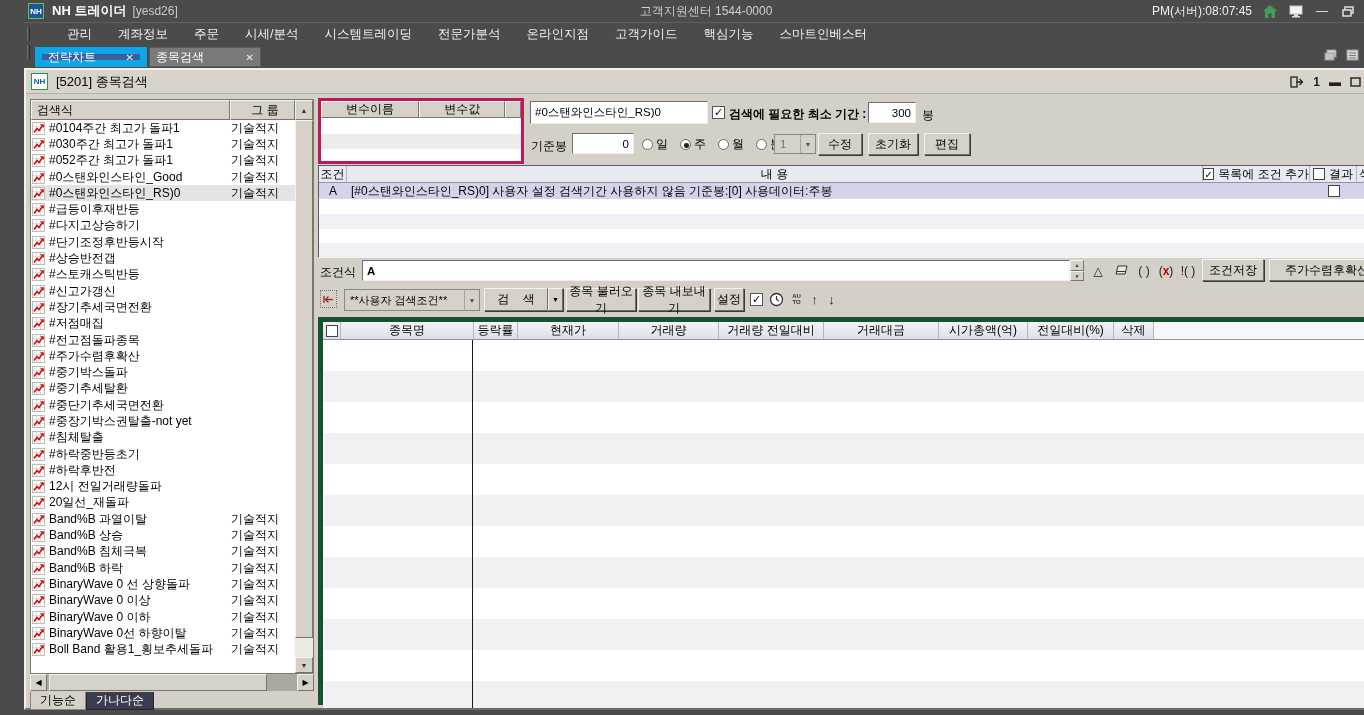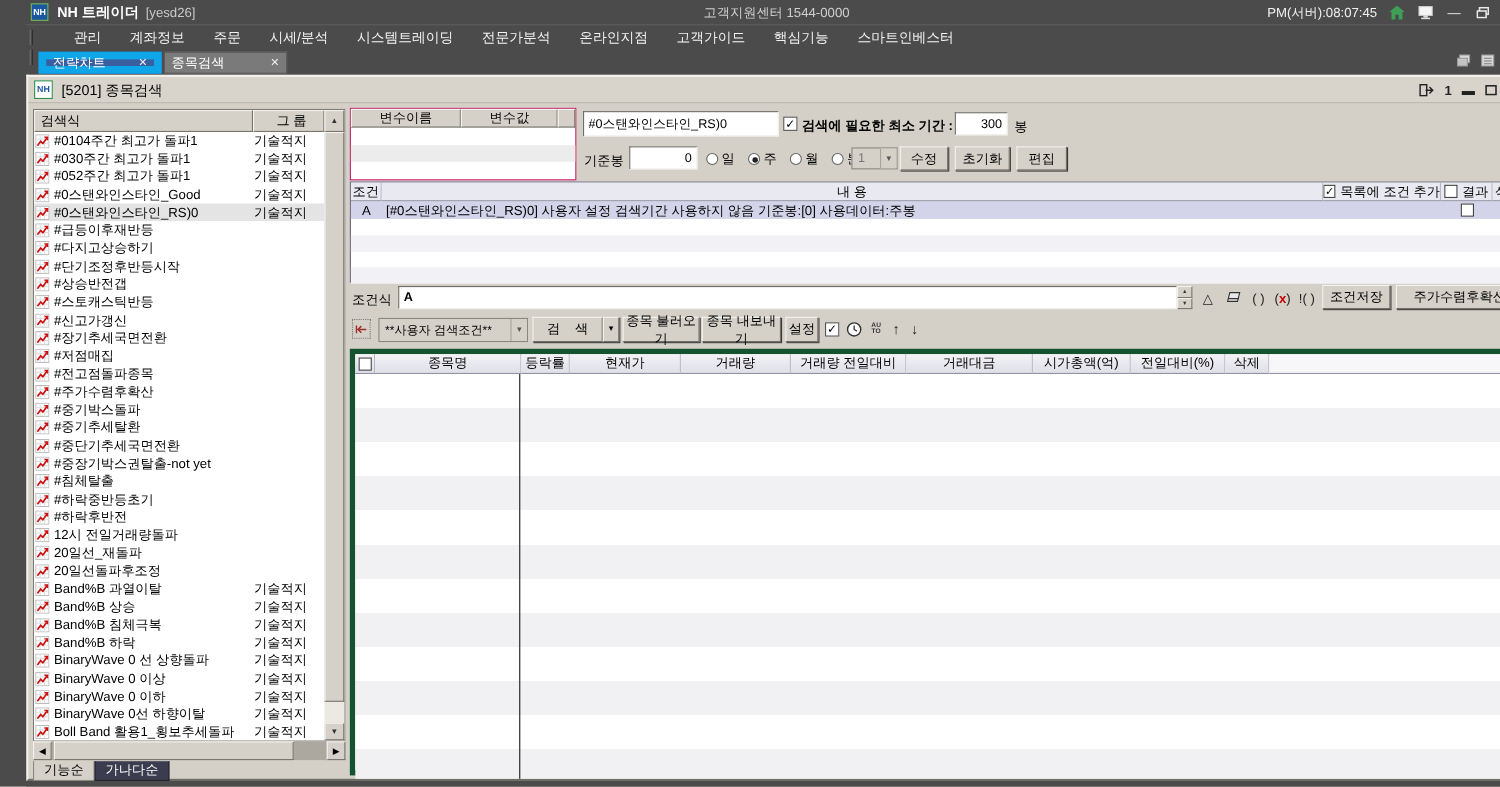--- a/index.html
+++ b/index.html
@@ -52,21 +52,21 @@
   .sbtn { width:18px; height:16px; background:#d5d1c8; border:1px solid; border-color:#f4f2ee #78766f #78766f #f4f2ee; display:flex; align-items:center; justify-content:center; font-size:7px; color:#333; cursor:pointer; }
   .vthumb { position:absolute; left:0; top:0; width:18px; height:518px; background:#d5d1c8; border:1px solid; border-color:#f4f2ee #78766f #78766f #f4f2ee; cursor:pointer; }
   .hscroll { position:absolute; left:4px; top:580px; width:284px; height:17px; background:#aca89f; display:flex; }
   .hthumb { height:17px; width:218px; margin-left:2px; background:#d5d1c8; border:1px solid; border-color:#f4f2ee #78766f #78766f #f4f2ee; cursor:pointer; }
   .hs-btn { width:17px; height:17px; background:#d5d1c8; border:1px solid; border-color:#f4f2ee #78766f #78766f #f4f2ee; display:flex; align-items:center; justify-content:center; font-size:8px; cursor:pointer; }
   .list-tabs { position:absolute; left:4px; top:598px; display:flex; }
   .ltab { height:18px; padding:0 9px; font-size:12px; display:flex; align-items:center; cursor:pointer; border:1px solid #8a8880; border-top:none; background:#d5d1c8; }
   .ltab.active { background:#3c3c50; color:#fff; border-color:#26262e; }
 
   
-  .vars-grid { position:absolute; left:292px; top:4px; width:206px; height:66px; background:#fff; border:1px solid #be185d; }
+  .vars-grid { position:absolute; left:292px; top:4px; width:206px; height:66px; background:#fff; border:3px solid #be185d; }
   .vg-header { display:flex; height:17px; }
   .vg-h-cell { background:#d5d1c8; border:1px solid; border-color:#f4f2ee #78766f #78766f #f4f2ee; font-size:12px; display:flex; align-items:center; justify-content:center; }
   .vg-row { height:15.5px; }
   .vg-row.alt { background:#ececec; }
 
   
   .tinput { position:absolute; background:#fff; border:1px solid #6f6d67; border-right-color:#f0eee8; border-bottom-color:#f0eee8; font-size:11.5px; padding:0 4px; font-family:inherit; }
   .btn { position:absolute; background:#d5d1c8; border:1px solid #6f6d67; border-top-color:#f4f2ee; border-left-color:#f4f2ee; box-shadow:1px 1px 0 #3d3b37; font-size:12px; display:flex; align-items:center; justify-content:center; cursor:pointer; font-family:inherit; }
   .lbl { position:absolute; font-size:12px; white-space:nowrap; }
   .cb { width:13px; height:13px; background:#fff; border:1px solid #555; display:flex; align-items:center; justify-content:center; font-size:11px; font-weight:bold; cursor:pointer; }
@@ -585,35 +585,20 @@
                 <svg width="13" height="13" viewBox="0 0 13 13">
                   <rect x="0.5" y="0.5" width="12" height="12" fill="#fff" stroke="#bcbcbc"></rect>
                   <line x1="4.5" y1="1" x2="4.5" y2="12" stroke="#e0e0e0"></line>
                   <line x1="8.5" y1="1" x2="8.5" y2="12" stroke="#e0e0e0"></line>
                   <line x1="1" y1="4.5" x2="12" y2="4.5" stroke="#e0e0e0"></line>
                   <line x1="1" y1="8.5" x2="12" y2="8.5" stroke="#e0e0e0"></line>
                   <path d="M2 10.5 L5 6.5 L7 8.5 L11 3" stroke="#cc1111" stroke-width="1.5" fill="none"></path>
                   <path d="M8.5 2.8 L11.2 2.8 L11.2 5.5" stroke="#cc1111" stroke-width="1.3" fill="none"></path>
                 </svg>
               </span>
-              <span class="lst-name">20일선돌파후조정</span>
-              <span class="lst-group"></span>
-            </div>
-            <div class="lst-row">
-              <span class="lst-ico">
-                <svg width="13" height="13" viewBox="0 0 13 13">
-                  <rect x="0.5" y="0.5" width="12" height="12" fill="#fff" stroke="#bcbcbc"></rect>
-                  <line x1="4.5" y1="1" x2="4.5" y2="12" stroke="#e0e0e0"></line>
-                  <line x1="8.5" y1="1" x2="8.5" y2="12" stroke="#e0e0e0"></line>
-                  <line x1="1" y1="4.5" x2="12" y2="4.5" stroke="#e0e0e0"></line>
-                  <line x1="1" y1="8.5" x2="12" y2="8.5" stroke="#e0e0e0"></line>
-                  <path d="M2 10.5 L5 6.5 L7 8.5 L11 3" stroke="#cc1111" stroke-width="1.5" fill="none"></path>
-                  <path d="M8.5 2.8 L11.2 2.8 L11.2 5.5" stroke="#cc1111" stroke-width="1.3" fill="none"></path>
-                </svg>
-              </span>
               <span class="lst-name">Band%B 과열이탈</span>
               <span class="lst-group">기술적지</span>
             </div>
             <div class="lst-row">
               <span class="lst-ico">
                 <svg width="13" height="13" viewBox="0 0 13 13">
                   <rect x="0.5" y="0.5" width="12" height="12" fill="#fff" stroke="#bcbcbc"></rect>
                   <line x1="4.5" y1="1" x2="4.5" y2="12" stroke="#e0e0e0"></line>
                   <line x1="8.5" y1="1" x2="8.5" y2="12" stroke="#e0e0e0"></line>
                   <line x1="1" y1="4.5" x2="12" y2="4.5" stroke="#e0e0e0"></line>

